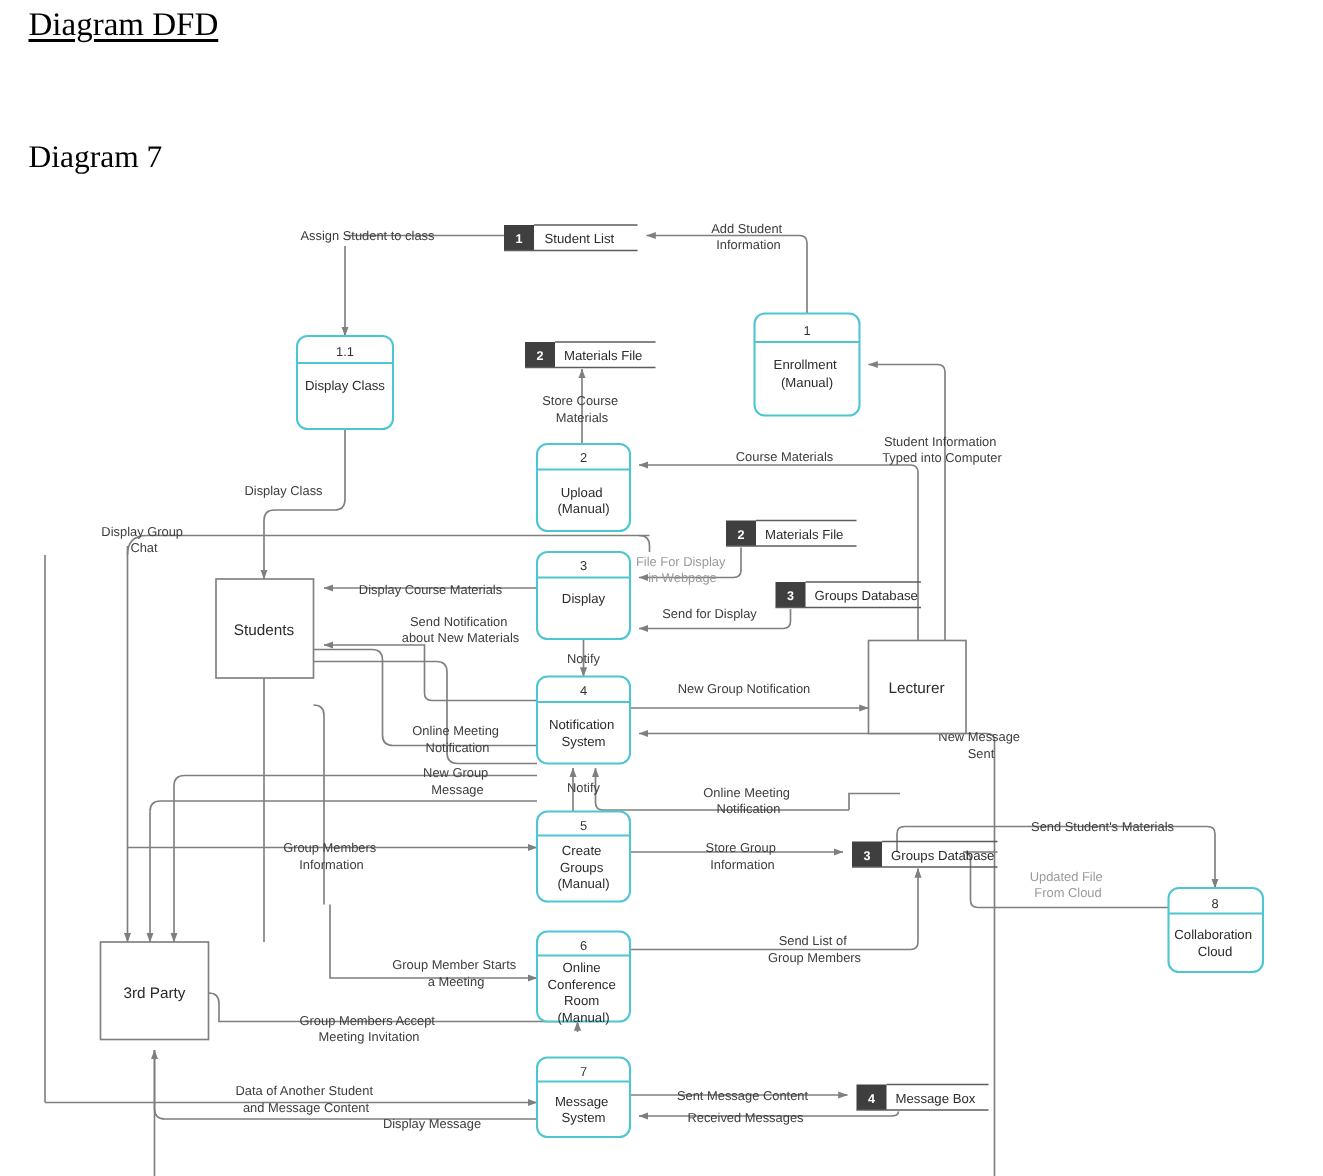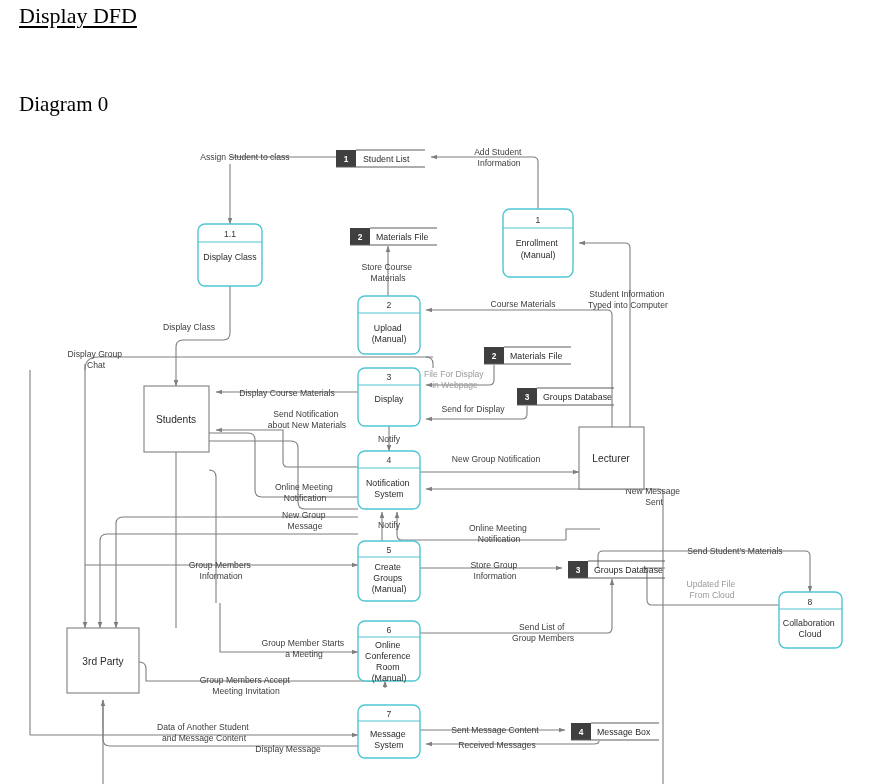--- a/index.html
+++ b/index.html
@@ -19,22 +19,22 @@
   .ent-name{font-family:"Liberation Sans",sans-serif;font-size:10.2px;fill:#2b2b2b;text-anchor:middle;}
   .ds-sq{fill:#3f3f3f;}
   .ds-num{font-family:"Liberation Sans",sans-serif;font-size:8.4px;fill:#ffffff;text-anchor:middle;font-weight:bold;}
   .ds-line{stroke:#5c5c5c;stroke-width:1.1;}
   .ds-name{font-family:"Liberation Sans",sans-serif;font-size:8.8px;fill:#2b2b2b;text-anchor:start;}
 </style>
 </head>
 <body>
 
 <div id="titles">
-  <div class="doc-title">Display DFD</div>
-  <div class="doc-sub">Diagram 0</div>
+  <div class="doc-title">Diagram DFD</div>
+  <div class="doc-sub">Diagram 7</div>
 </div>
 
 <svg id="dfd" viewBox="0 0 882 784" xmlns="http://www.w3.org/2000/svg">
   <defs>
     <marker id="ar" markerWidth="7" markerHeight="7" refX="6.2" refY="3" orient="auto" markerUnits="userSpaceOnUse">
       <path d="M0,0.6 L6.4,3 L0,5.4 z" fill="#7f7f7f"></path>
     </marker>
   </defs>
 
   <g>

